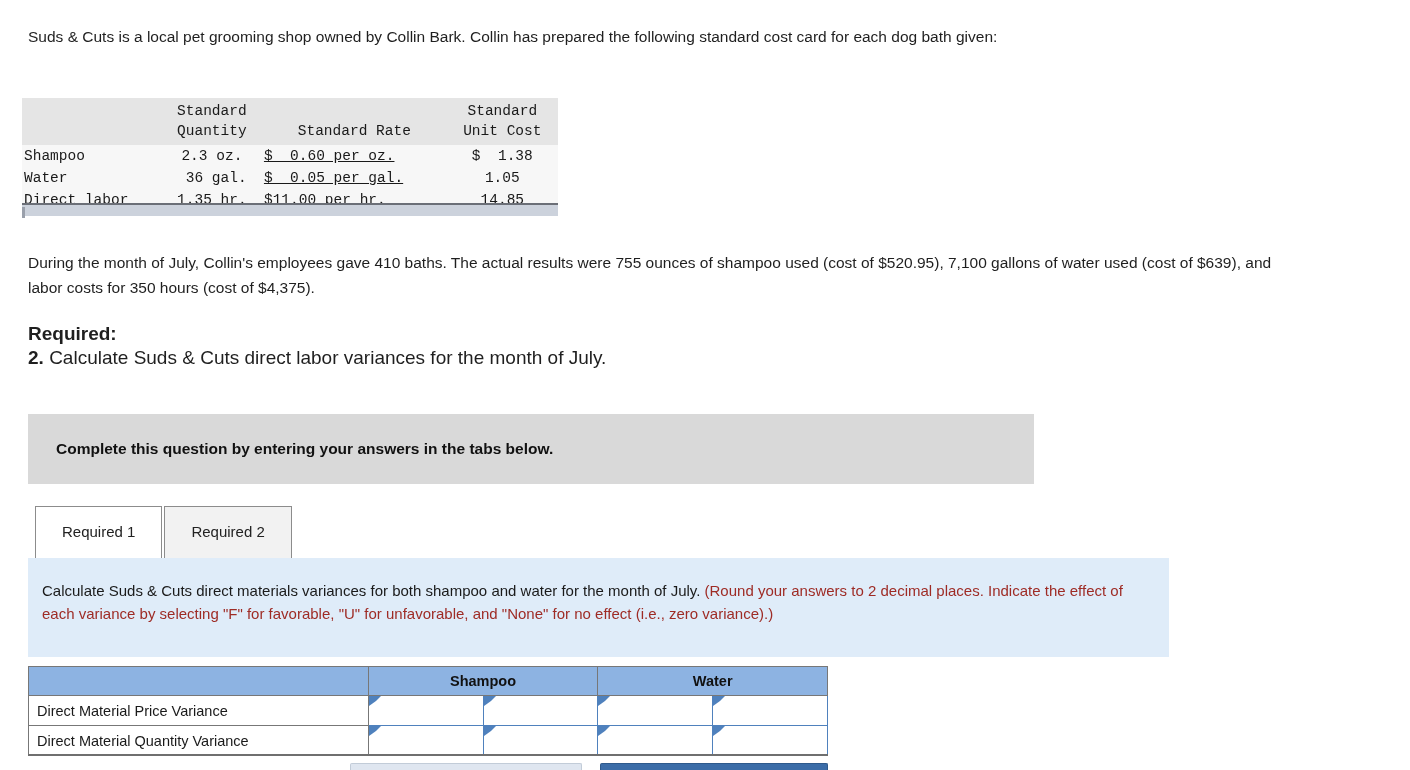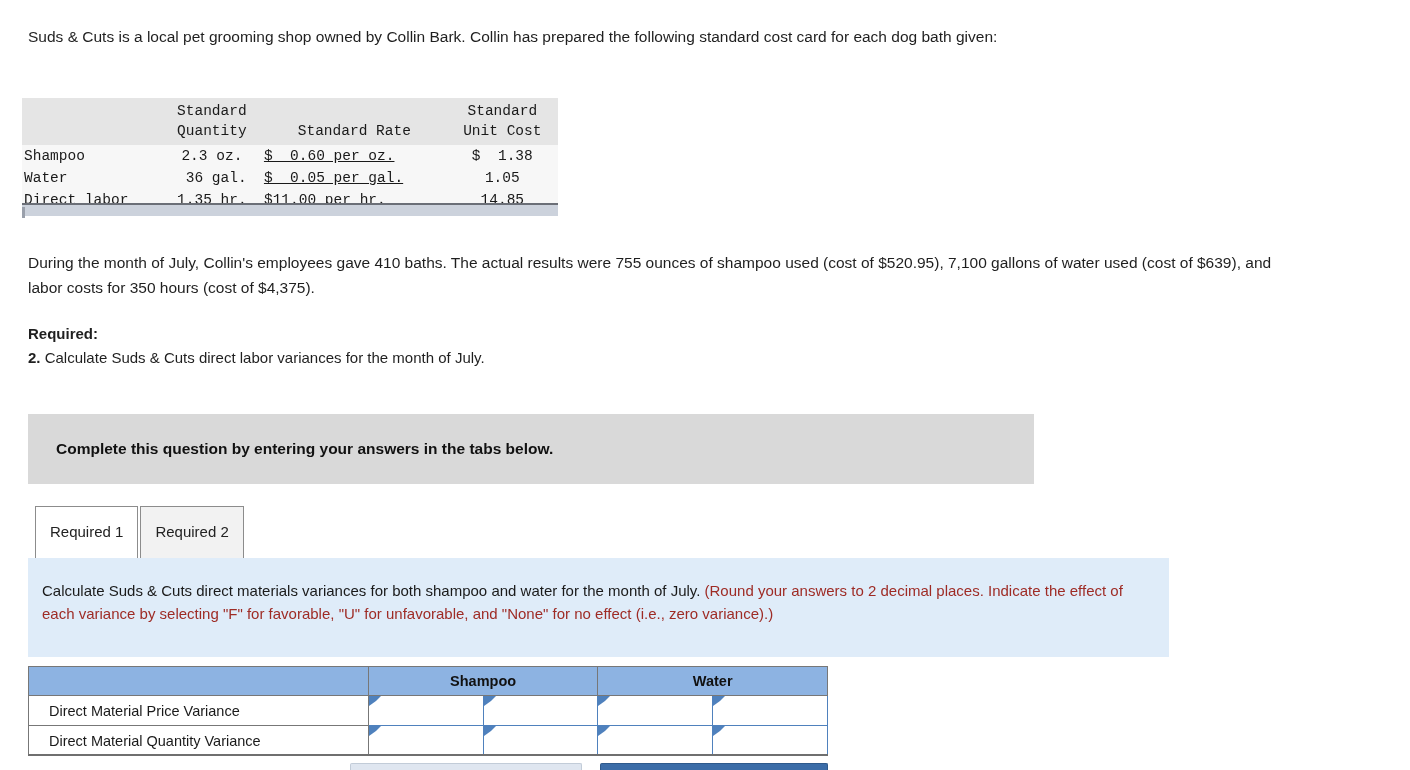--- a/index.html
+++ b/index.html
@@ -48,42 +48,42 @@
 
   
   .actual {
     position: absolute; left: 28px; top: 250px; width: 1250px;
     font-size: 15.5px; line-height: 25px; color: #1f1f1f;
   }
 
   
   .required {
     position: absolute; left: 28px; top: 322px; width: 1100px;
-    font-size: 15px; line-height: 24px; color: #1f1f1f;
+    font-size: 19px; line-height: 24px; color: #1f1f1f;
   }
   .required .hdr { font-weight: bold; }
   .required .num { font-weight: bold; }
 
   
   .banner {
     position: absolute; left: 28px; top: 414px; width: 1006px; height: 70px;
     background: #d9d9d9;
   }
   .banner-text {
     position: absolute; left: 28px; top: 26px;
     font-size: 15.5px; font-weight: bold; color: #111;
   }
 
   
   .tabstrip {
     position: absolute; left: 35px; top: 506px; height: 52px;
   }
   .tab {
     display: inline-block; height: 52px; line-height: 50px;
-    font-size: 15px; color: #222; padding: 0 14px; vertical-align: top;
+    font-size: 15px; color: #222; padding: 0 26px; vertical-align: top;
     border: 1px solid #8c8c8c; border-bottom: none; background: #f2f2f2;
     margin-right: 2px;
   }
   .tab.active { background: #ffffff; }
 
   
   .instrbox {
     position: absolute; left: 28px; top: 558px; width: 1141px; height: 99px;
     background: #dfecf9;
   }
@@ -98,21 +98,21 @@
     position: absolute; left: 28px; top: 666px;
     border-collapse: collapse; width: 800px;
   }
   .anstable th, .anstable td { border: 1px solid #777; padding: 0; }
   .anstable .hd {
     background: #8db3e2; color: #111; font-weight: bold;
     font-size: 14.5px; text-align: center; height: 29px;
   }
   .anstable .hd.blank { background: #8db3e2; }
   .anstable .rowlabel {
-    width: 340px; height: 30px; padding-left: 20px;
+    width: 340px; height: 30px; padding-left: 8px;
     font-size: 14.5px; color: #1a1a1a; background: #fff;
     white-space: nowrap;
   }
   .anstable .inp {
     width: 115px; height: 30px; background: #fff;
     border: 1px solid #4f81bd; position: relative; padding: 0;
   }
   .anstable .inp .marker {
     position: absolute; left: 0; top: 0;
     width: 0; height: 0;

